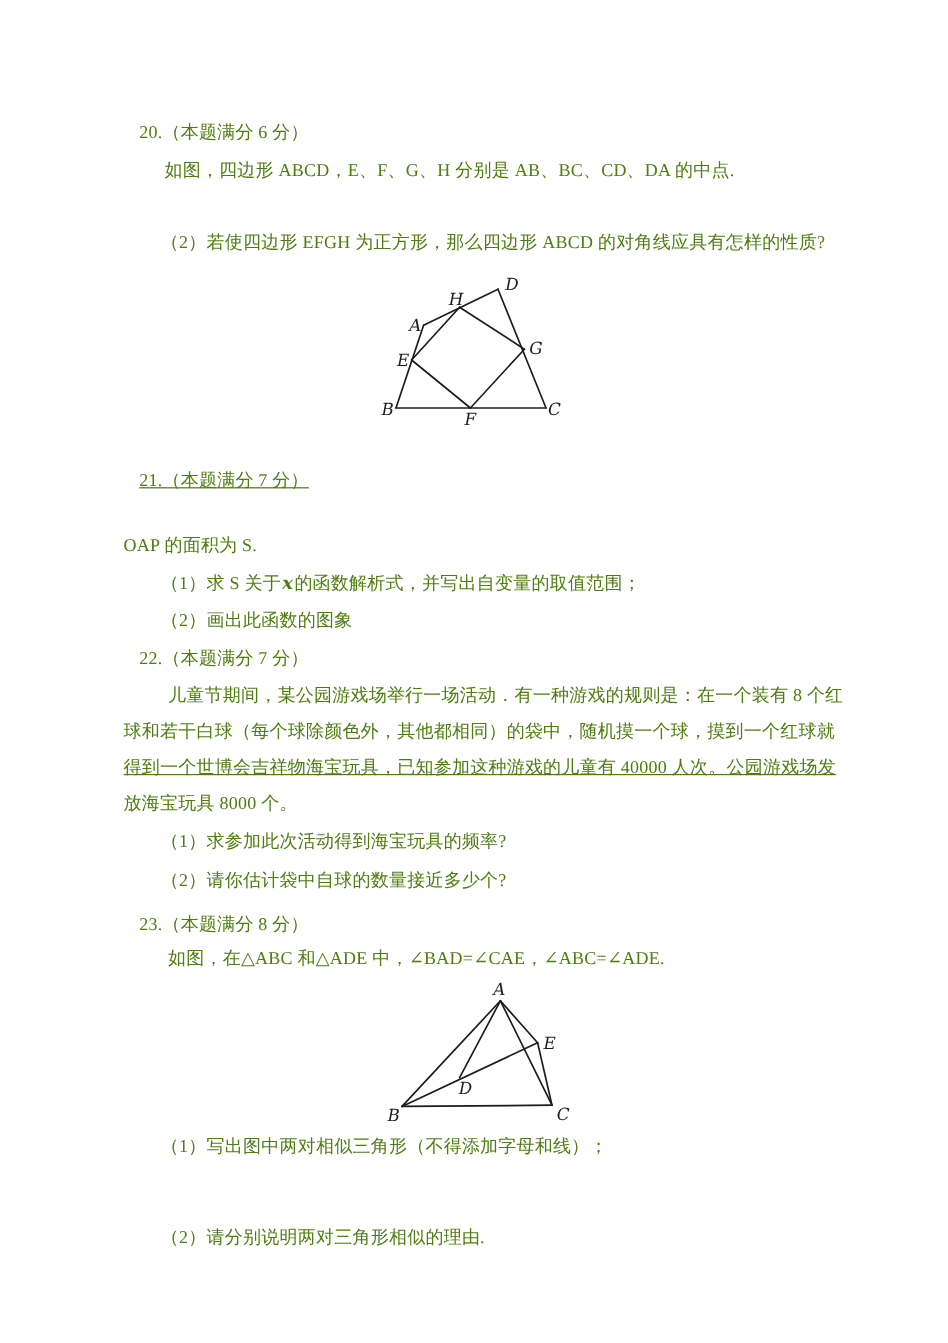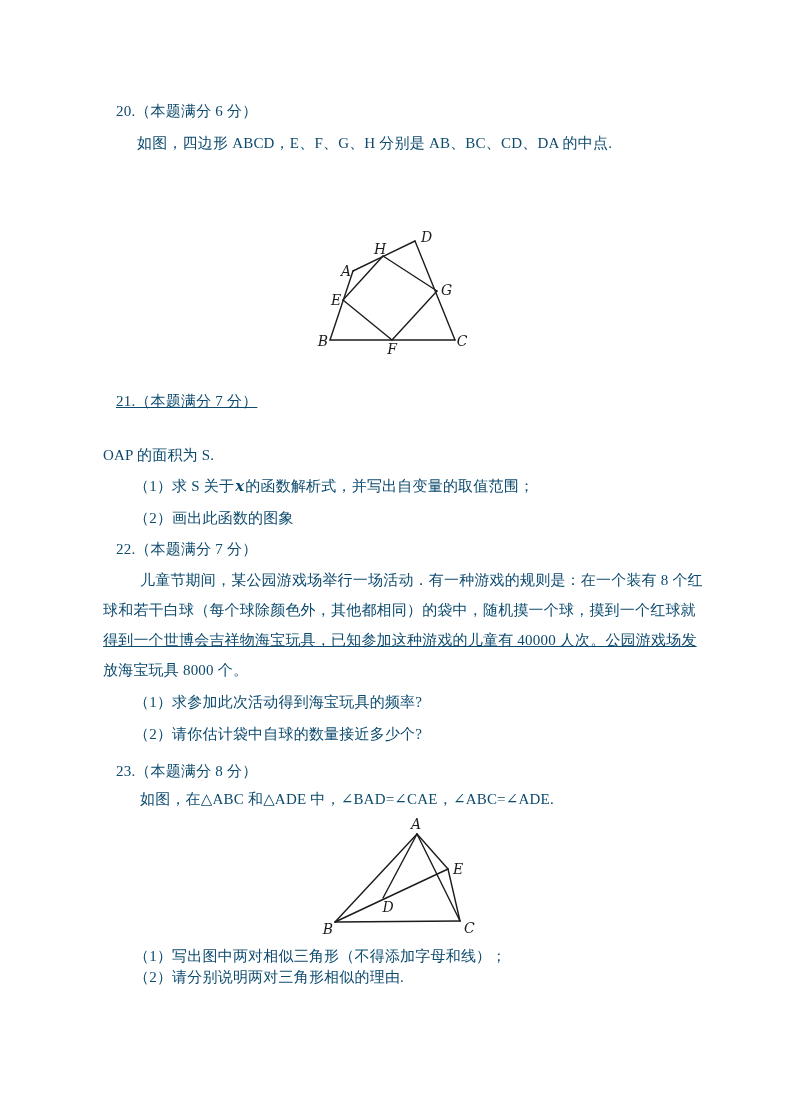--- a/index.html
+++ b/index.html
@@ -1,21 +1,21 @@
 <!DOCTYPE html>
 <html><head>
 <meta charset="utf-8">
 <style>
   html,body{margin:0;padding:0;background:#e8e8e8;}
   .page{
     position:relative;
     width:790px;height:1119px;
     background:#ffffff;
     font-family:"Liberation Serif","DejaVu Serif",serif;
-    color:#0c4a6e;
+    color:#4d7c0f;
     overflow:hidden;
   }
   .line{
     position:absolute;
     white-space:nowrap;
     font-size:15px;
     line-height:18px;
     letter-spacing:0.2px;
   }
   .var{
@@ -34,20 +34,21 @@
     fill:#1c1c1c;
   }
 </style>
 </head>
 <body>
 
 <div class="page">
 
   <div class="line" style="left:116px;top:102px;">20.（本题满分 6 分）</div>
   <div class="line" style="left:137px;top:134px;">如图，四边形 ABCD，E、F、G、H 分别是 AB、BC、CD、DA 的中点.</div>
+  <div class="line" style="left:134px;top:194px;">（2）若使四边形 EFGH 为正方形，那么四边形 ABCD 的对角线应具有怎样的性质?</div>
 
   <svg class="fig" style="left:315px;top:228px;" width="160" height="128" viewBox="0 0 160 128">
     <line x1="38" y1="43" x2="15" y2="112"></line>
     <line x1="15" y1="112" x2="140" y2="112"></line>
     <line x1="140" y1="112" x2="100" y2="13"></line>
     <line x1="100" y1="13" x2="38" y2="43"></line>
     <line x1="28" y1="72" x2="77" y2="112"></line>
     <line x1="77" y1="112" x2="122" y2="63"></line>
     <line x1="122" y1="63" x2="68" y2="28"></line>
     <line x1="68" y1="28" x2="28" y2="72"></line>
@@ -88,15 +89,15 @@
     <line x1="128" y1="51" x2="140" y2="103"></line>
     <line x1="15" y1="104" x2="128" y2="51"></line>
     <text x="96" y="11" text-anchor="middle">A</text>
     <text x="8" y="116" text-anchor="middle">B</text>
     <text x="144" y="115" text-anchor="start">C</text>
     <text x="68" y="94" text-anchor="middle">D</text>
     <text x="133" y="56" text-anchor="start">E</text>
   </svg>
 
   <div class="line" style="left:134px;top:947px;text-align:center;">（1）写出图中两对相似三角形（不得添加字母和线）；</div>
-  <div class="line" style="left:134px;top:968px;">（2）请分别说明两对三角形相似的理由.</div>
+  <div class="line" style="left:134px;top:1023px;">（2）请分别说明两对三角形相似的理由.</div>
 
 </div>
 
 </body></html>

